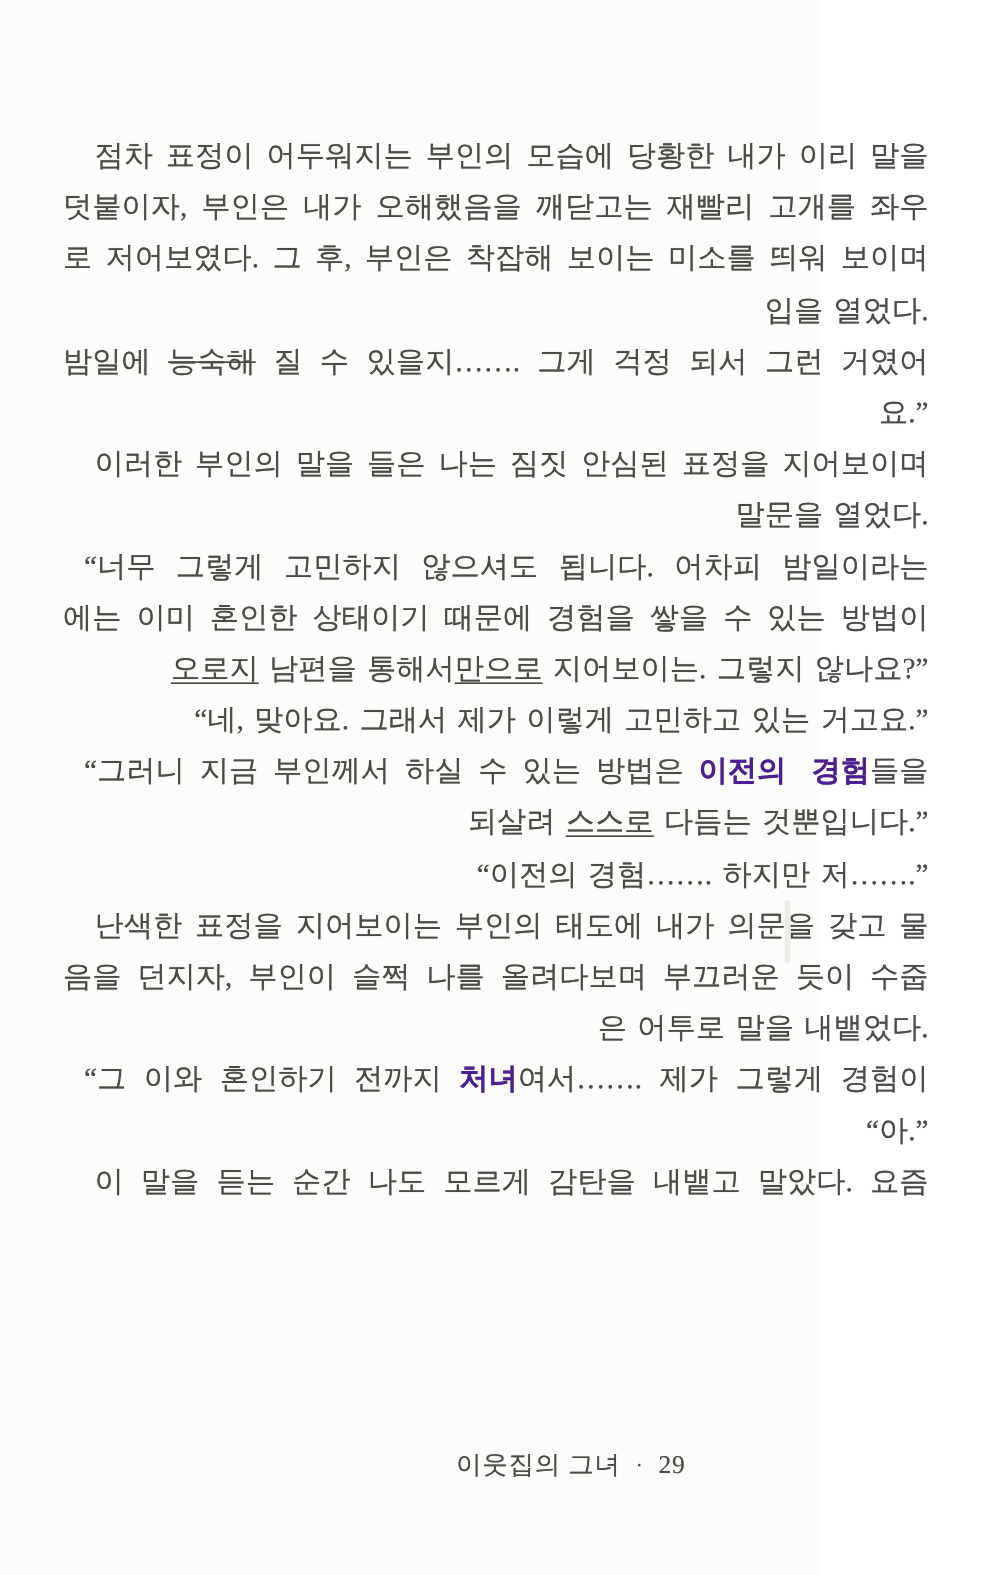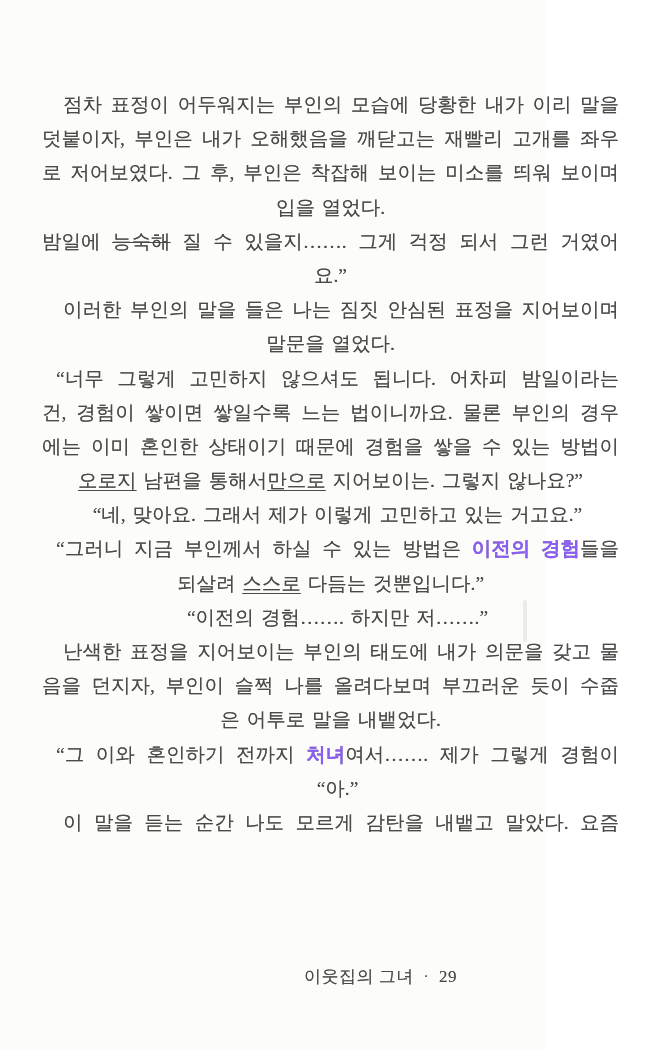--- a/index.html
+++ b/index.html
@@ -25,32 +25,33 @@
     left: 42px;
     top: 88px;
     width: 577px;
     font-size: 19.5px;
     line-height: 34.2px;
     word-spacing: 2px;
     text-shadow: 0 0 0.5px rgba(75, 74, 71, 0.65);
   }
   .line {
     height: 34.2px;
-    text-align: center;
+    text-align: right;
     overflow: visible;
   }
   .line.just {
     text-align: justify;
     text-align-last: justify;
   }
   .line.indent   { text-indent: 21px; }
   .line.indent-q { text-indent: 14px; }
   .st-b {
     font-weight: bold;
-    color: #8b5cf6;
+    color: #4c1d95;
+    font-family: Liberation Mono, monospace;
   }
   .st-u {
     text-decoration: underline;
     text-underline-offset: 3px;
     text-decoration-thickness: 1px;
   }
   .st-s {
     text-decoration: line-through;
     text-decoration-thickness: 1px;
   }
@@ -89,21 +90,20 @@
   <div class="text-block">
       <div class="line just indent"><span>점차 표정이 어두워지는 부인의 모습에 당황한 내가 이리 말을</span></div>
       <div class="line just"><span>덧붙이자, 부인은 내가 오해했음을 깨닫고는 재빨리 고개를 좌우</span></div>
       <div class="line just"><span>로 저어보였다. 그 후, 부인은 착잡해 보이는 미소를 띄워 보이며</span></div>
       <div class="line"><span>입을 열었다.</span></div>
       <div class="line just"><span>밤일에 </span><span class="st-s">능숙해</span><span> 질 수 있을지……. 그게 걱정 되서 그런 거였어</span></div>
       <div class="line"><span>요.”</span></div>
       <div class="line just indent"><span>이러한 부인의 말을 들은 나는 짐짓 안심된 표정을 지어보이며</span></div>
       <div class="line"><span>말문을 열었다.</span></div>
       <div class="line just indent-q"><span>“너무 그렇게 고민하지 않으셔도 됩니다. 어차피 밤일이라는</span></div>
-      <div class="line just"><span>건, 경험이 쌓이면 쌓일수록 느는 법이니까요. 물론 부인의 경우</span></div>
       <div class="line just"><span>에는 이미 혼인한 상태이기 때문에 경험을 쌓을 수 있는 방법이</span></div>
       <div class="line"><span class="st-u">오로지</span><span> 남편을 통해서</span><span class="st-u">만으로</span><span> 지어보이는. 그렇지 않나요?”</span></div>
       <div class="line indent-q"><span>“네, 맞아요. 그래서 제가 이렇게 고민하고 있는 거고요.”</span></div>
       <div class="line just indent-q"><span>“그러니 지금 부인께서 하실 수 있는 방법은 </span><span class="st-b">이전의 경험</span><span>들을</span></div>
       <div class="line"><span>되살려 </span><span class="st-u">스스로</span><span> 다듬는 것뿐입니다.”</span></div>
       <div class="line indent-q"><span>“이전의 경험……. 하지만 저…….”</span></div>
       <div class="line just indent"><span>난색한 표정을 지어보이는 부인의 태도에 내가 의문을 갖고 물</span></div>
       <div class="line just"><span>음을 던지자, 부인이 슬쩍 나를 올려다보며 부끄러운 듯이 수줍</span></div>
       <div class="line"><span>은 어투로 말을 내뱉었다.</span></div>
       <div class="line just indent-q"><span>“그 이와 혼인하기 전까지 </span><span class="st-b">처녀</span><span>여서……. 제가 그렇게 경험이</span></div>

